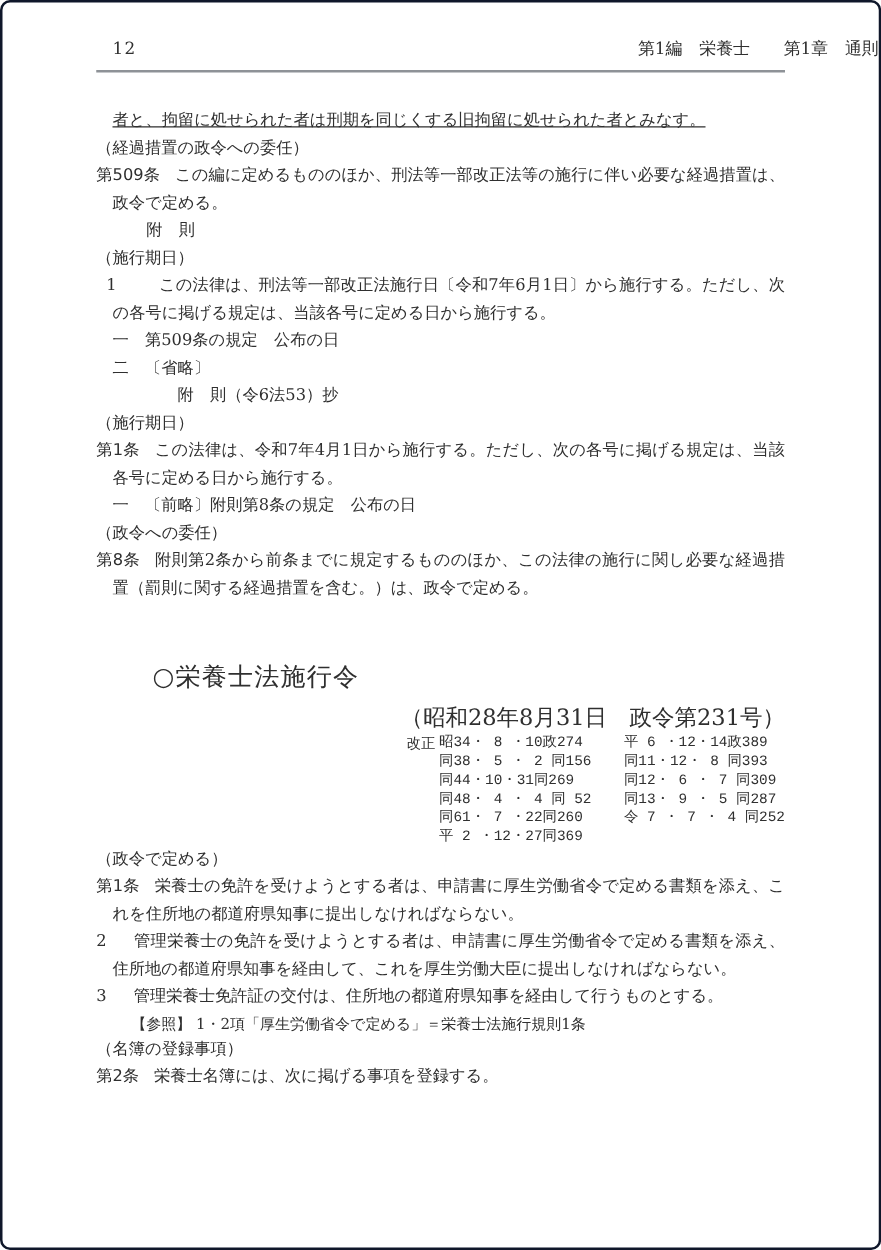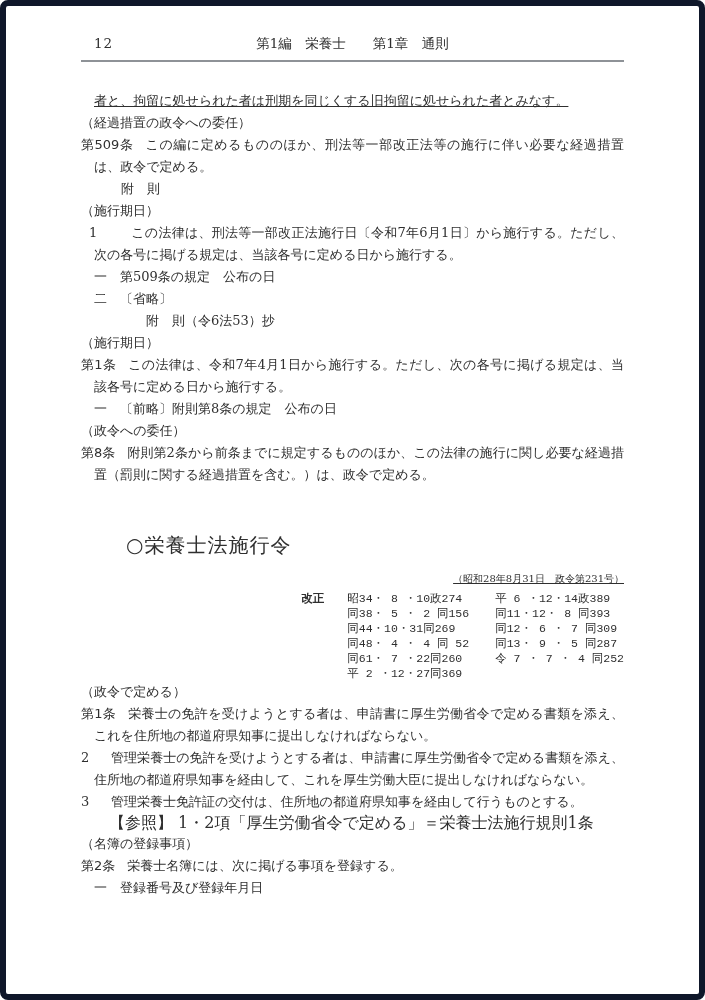--- a/index.html
+++ b/index.html
@@ -1,58 +1,58 @@
 <!DOCTYPE html>
 <html lang="ja"><head>
 <meta charset="utf-8">
 <style>
   html, body { margin:0; padding:0; background:#ffffff; }
   .page {
     position:relative;
     width:705px; height:1000px;
     box-sizing:border-box;
     background:#ffffff;
-    border:6px solid #0f172a;
+    border:2px solid #0f172a;
     border-radius:8px;
     color:#2f2f2f;
     font-family:"DejaVu Serif","Liberation Serif",serif;
     overflow:hidden;
     padding-top:27px;
   }
   .sans { font-family:"DejaVu Sans","Liberation Sans",sans-serif; font-weight:500; }
 
   
   .page-header { position:relative; height:20px; font-size:13.5px; line-height:20px; }
   .page-num { position:absolute; left:88px; top:0; letter-spacing:1px; }
-  .header-title { display:block; text-align:center; }
+  .header-title { display:block; text-align:right; }
   .header-rule { margin:7px 75px 0 75px; border-top:2px solid #8e9297; height:0; }
 
   
   .content { margin-top:28px; padding:0 75px; font-size:13px; line-height:22px; text-align:justify; }
   .content p { margin:0; }
   .hang { padding-left:13px; text-indent:-13px; }
   .cont { padding-left:13px;text-decoration:underline; }
   .sub  { padding-left:13px; }
   .heading { margin-left:-6px; }
   .artnum { margin-right:12px; }
   .inum { display:inline-block; width:30px; text-indent:0; }
   .inum.wide { width:50px; padding-left:8px; box-sizing:border-box; }
   .fusoku  { padding-left:40px; }
   .fusoku2 { padding-left:65px; }
 
   
   .law-title { margin:46px 0 12px 45px; font-size:20px; line-height:26px; letter-spacing:1px; }
-  .promulgation { text-align:right; font-size:10px; line-height:17px; margin-top:3px;text-decoration:underline; }
+  .promulgation { text-align:right; font-size:18px; line-height:17px; margin-top:3px; }
   .kaisei { display:flex; justify-content:flex-end; margin-top:4px; font-size:11.5px; line-height:15px; text-align:left; }
-  .kaisei-label { margin-right:23px;font-weight:bold; }
+  .kaisei-label { margin-right:3px; }
   .kaisei-col.first { margin-right:26px; }
   .kaisei-row { white-space:pre;font-family:Liberation Mono, monospace; }
 
   .gap-top { margin-top:19px; }
-  .sansho { padding-left:28px; font-size:16px; line-height:20px; }
+  .sansho { padding-left:28px; font-size:12px; line-height:20px; }
 </style>
 </head>
 <body>
 
 <div class="page">
 
   <header class="page-header">
     <span class="page-num">12</span>
     <span class="header-title">第1編　栄養士　　第1章　通則</span>
   </header>
@@ -117,16 +117,15 @@
     <p class="hang"><span class="inum">2</span><span>管理栄養士の免許を受けようとする者は、申請書に厚生労働省令で定める書類を添え、住所地の都道府県知事を経由して、これを厚生労働大臣に提出しなければならない。</span></p>
 
     <p class="hang"><span class="inum">3</span><span>管理栄養士免許証の交付は、住所地の都道府県知事を経由して行うものとする。</span></p>
 
     <p class="sansho">【参照】 1・2項「厚生労働省令で定める」＝栄養士法施行規則1条</p>
 
     <p class="heading sans">（名簿の登録事項）</p>
 
     <p class="hang"><span class="artnum sans">第2条</span><span>栄養士名簿には、次に掲げる事項を登録する。</span></p>
 
-    <p class="sub">一　登録番号及び登録年月日</p>
 
   </main>
 </div>
 
 </body></html>

